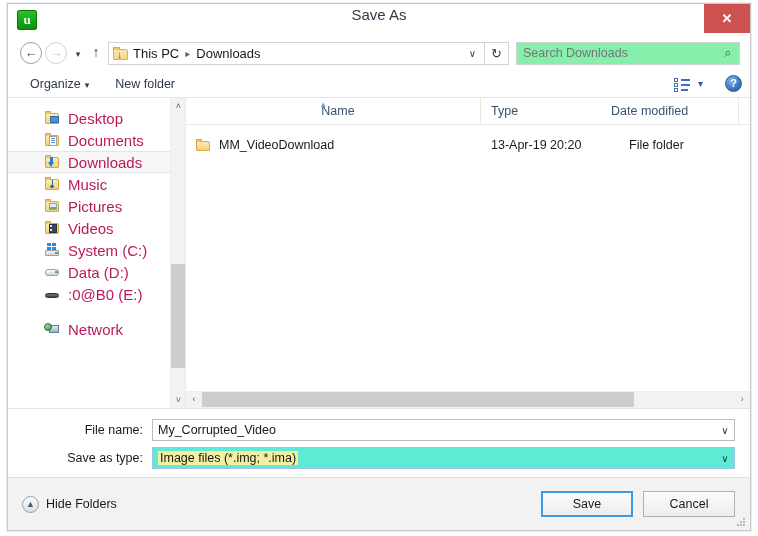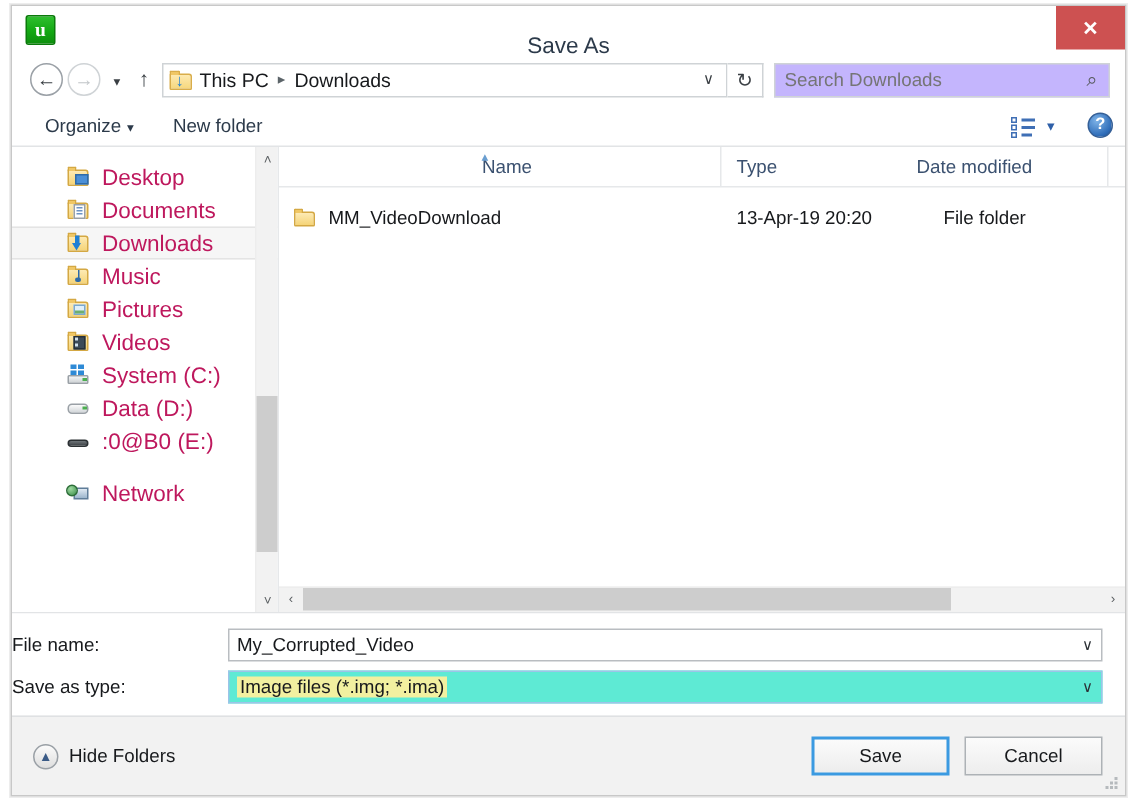--- a/index.html
+++ b/index.html
@@ -49,21 +49,21 @@
     color: #ffffff;
     font-size: 13px;
     font-weight: bold;
     line-height: 18px;
     text-align: center;
     font-family: "Liberation Serif", serif;
   }
   .title-text {
     position: absolute;
     left: 0; right: 0;
-    top: 18px;
+    top: 2px;
     text-align: center;
     font-size: 15px;
     color: #2c3a4a;
   }
   .close-btn {
     position: absolute;
     right: 0px;
     top: 0px;
     width: 46px;
     height: 29px;
@@ -187,21 +187,21 @@
     line-height: 21px;
     text-align: center;
     cursor: pointer;
   }
   .search-box {
     width: 224px;
     height: 23px;
     margin-left: 7px;
     border: 1px solid #cfd3d6;
     box-sizing: border-box;
-    background: #c4b5fd;
+    background: #86efac;
     display: flex;
     align-items: center;
     flex: 0 0 auto;
   }
   .search-box input {
     flex: 1 1 auto;
     border: none;
     outline: none;
     font-family: "Liberation Sans", sans-serif;
     font-size: 12.5px;
@@ -442,21 +442,21 @@
     background: #ffffff;
   }
   .form-row {
     display: flex;
     align-items: center;
     height: 24px;
     margin-bottom: 4px;
   }
   .form-label {
     width: 144px;
-    text-align: left;
+    text-align: right;
     padding-right: 9px;
     box-sizing: border-box;
     font-size: 12.5px;
     color: #17191c;
   }
   .combo {
     flex: 1 1 auto;
     margin-right: 15px;
     height: 22px;
     border: 1px solid #b9bdc1;

